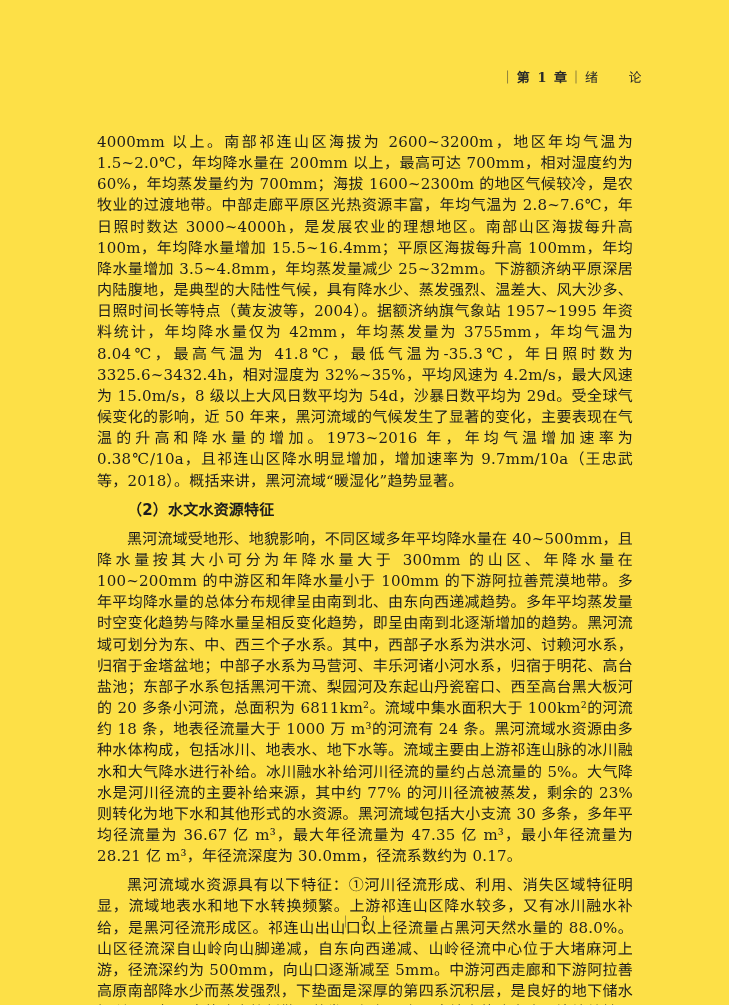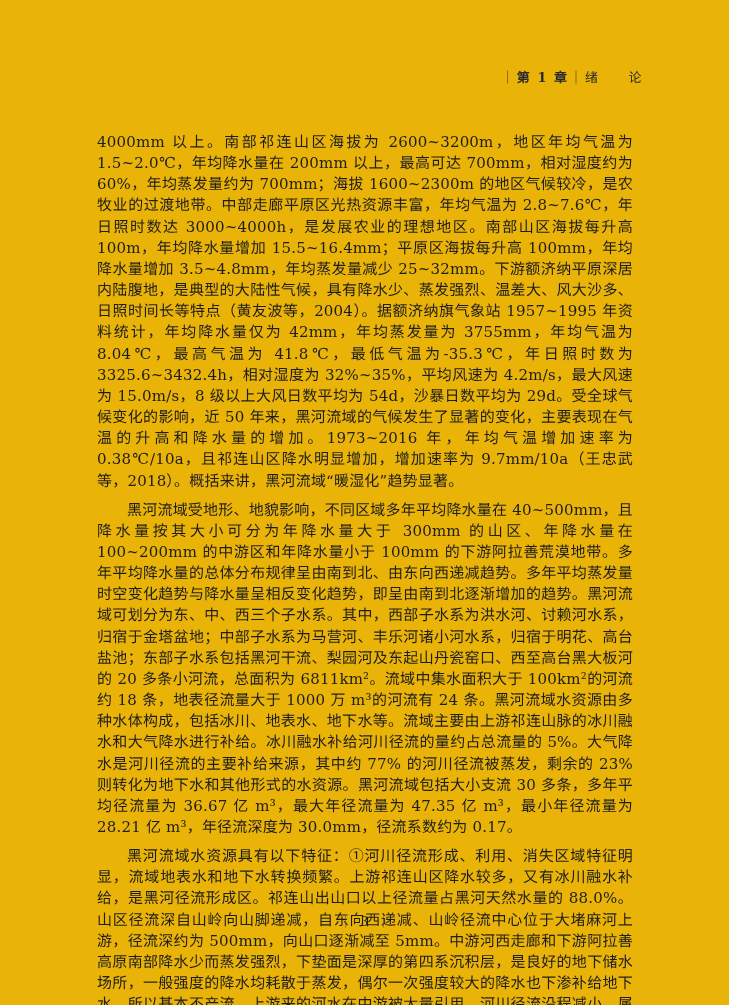--- a/index.html
+++ b/index.html
@@ -4,21 +4,21 @@
 <style>
   html, body {
     margin: 0;
     padding: 0;
     background: #e8e8e8;
   }
   .page {
     position: relative;
     width: 729px;
     height: 1005px;
-    background: #eab308;
+    background: #fde047;
     margin: 0 auto;
     overflow: hidden;
     font-family: "DejaVu Serif", "Liberation Serif", serif;
     color: #1d1d1d;
   }
   .running-head {
     position: absolute;
     top: 67px;
     right: 86px;
     font-size: 13px;
@@ -83,20 +83,21 @@
 <body>
 
 <div class="page">
 
   <div class="running-head">
     <span class="sep">｜</span><span class="chapter-num">第 1 章</span><span class="sep">｜</span><span class="chapter-title">绪　　论</span>
   </div>
 
   <div class="page-body">
     <p class="no-indent">4000mm 以上。南部祁连山区海拔为 2600~3200m，地区年均气温为 1.5~2.0℃，年均降水量在 200mm 以上，最高可达 700mm，相对湿度约为 60%，年均蒸发量约为 700mm；海拔 1600~2300m 的地区气候较冷，是农牧业的过渡地带。中部走廊平原区光热资源丰富，年均气温为 2.8~7.6℃，年日照时数达 3000~4000h，是发展农业的理想地区。南部山区海拔每升高 100m，年均降水量增加 15.5~16.4mm；平原区海拔每升高 100mm，年均降水量增加 3.5~4.8mm，年均蒸发量减少 25~32mm。下游额济纳平原深居内陆腹地，是典型的大陆性气候，具有降水少、蒸发强烈、温差大、风大沙多、日照时间长等特点（黄友波等，2004）。据额济纳旗气象站 1957~1995 年资料统计，年均降水量仅为 42mm，年均蒸发量为 3755mm，年均气温为 8.04℃，最高气温为 41.8℃，最低气温为-35.3℃，年日照时数为 3325.6~3432.4h，相对湿度为 32%~35%，平均风速为 4.2m/s，最大风速为 15.0m/s，8 级以上大风日数平均为 54d，沙暴日数平均为 29d。受全球气候变化的影响，近 50 年来，黑河流域的气候发生了显著的变化，主要表现在气温的升高和降水量的增加。1973~2016 年，年均气温增加速率为 0.38℃/10a，且祁连山区降水明显增加，增加速率为 9.7mm/10a（王忠武等，2018）。概括来讲，黑河流域“暖湿化”趋势显著。</p>
+    <p class="section-heading">（2）水文水资源特征</p>
     <p>黑河流域受地形、地貌影响，不同区域多年平均降水量在 40~500mm，且降水量按其大小可分为年降水量大于 300mm 的山区、年降水量在 100~200mm 的中游区和年降水量小于 100mm 的下游阿拉善荒漠地带。多年平均降水量的总体分布规律呈由南到北、由东向西递减趋势。多年平均蒸发量时空变化趋势与降水量呈相反变化趋势，即呈由南到北逐渐增加的趋势。黑河流域可划分为东、中、西三个子水系。其中，西部子水系为洪水河、讨赖河水系，归宿于金塔盆地；中部子水系为马营河、丰乐河诸小河水系，归宿于明花、高台盐池；东部子水系包括黑河干流、梨园河及东起山丹瓷窑口、西至高台黑大板河的 20 多条小河流，总面积为 6811km²。流域中集水面积大于 100km²的河流约 18 条，地表径流量大于 1000 万 m³的河流有 24 条。黑河流域水资源由多种水体构成，包括冰川、地表水、地下水等。流域主要由上游祁连山脉的冰川融水和大气降水进行补给。冰川融水补给河川径流的量约占总流量的 5%。大气降水是河川径流的主要补给来源，其中约 77% 的河川径流被蒸发，剩余的 23% 则转化为地下水和其他形式的水资源。黑河流域包括大小支流 30 多条，多年平均径流量为 36.67 亿 m³，最大年径流量为 47.35 亿 m³，最小年径流量为 28.21 亿 m³，年径流深度为 30.0mm，径流系数约为 0.17。</p>
     <p>黑河流域水资源具有以下特征：①河川径流形成、利用、消失区域特征明显，流域地表水和地下水转换频繁。上游祁连山区降水较多，又有冰川融水补给，是黑河径流形成区。祁连山出山口以上径流量占黑河天然水量的 88.0%。山区径流深自山岭向山脚递减，自东向西递减、山岭径流中心位于大堵麻河上游，径流深约为 500mm，向山口逐渐减至 5mm。中游河西走廊和下游阿拉善高原南部降水少而蒸发强烈，下垫面是深厚的第四系沉积层，是良好的地下储水场所，一般强度的降水均耗散于蒸发，偶尔一次强度较大的降水也下渗补给地下水，所以基本不产流。上游来的河水在中游被大量引用，河川径流沿程减小，属于径流利用区。在中游，地表水和地下水多次转化与重复利用，成为</p>
   </div>
 
   <div class="page-footer">
     <span class="bar">｜</span><span class="num">3</span><span class="bar">｜</span>
   </div>
 
 </div>
 

